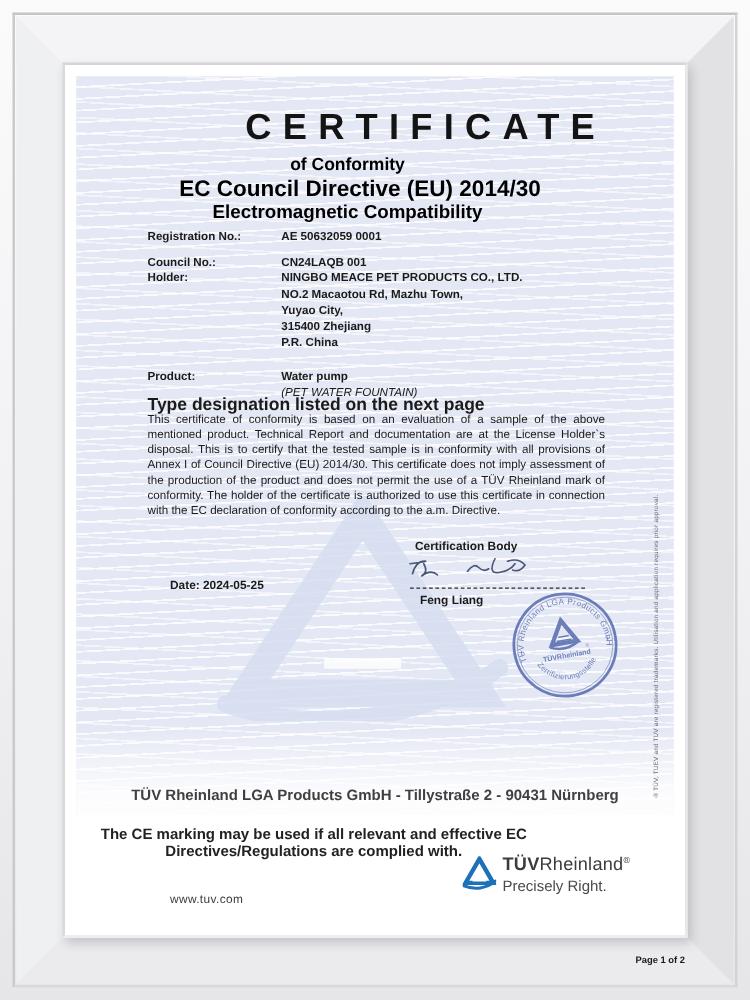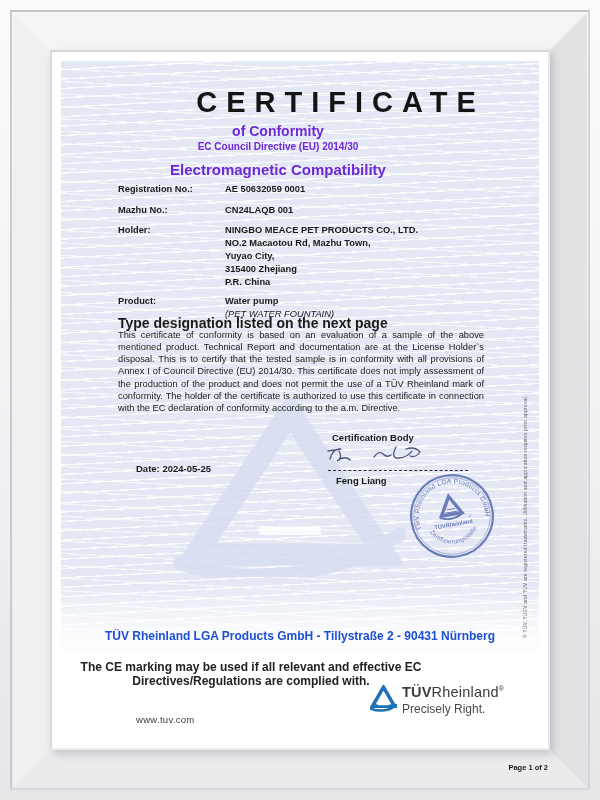--- a/index.html
+++ b/index.html
@@ -23,23 +23,23 @@
         background-image:
           repeating-linear-gradient(177deg, rgba(255,255,255,0) 0px, rgba(255,255,255,0) 8px, rgba(255,255,255,.8) 8px, rgba(255,255,255,.8) 9.4px),
           repeating-linear-gradient(3deg, rgba(255,255,255,0) 0px, rgba(255,255,255,0) 11px, rgba(255,255,255,.55) 11px, rgba(255,255,255,.55) 12.4px);}
   .pattern-fade{position:absolute;left:0;right:0;bottom:0;height:70px;
         background:linear-gradient(to bottom, rgba(255,255,255,0), rgba(255,255,255,.85) 75%, #fdfdfe);}
   .watermark{position:absolute;left:118px;top:345px;opacity:.8;}
   
   .abs{position:absolute;}
   .title{left:0;width:568px;top:34px;text-align:center;font-size:29px;
          font-weight:600;letter-spacing:9px;text-indent:9px;color:#141414;}
-  .sub{left:0;width:452px;text-align:center;font-weight:700;color:#6d28d9;}
+  .sub{left:0;width:452px;text-align:center;font-weight:700;color:#000000;}
   .sub1{top:71px;font-size:14px;}
-  .sub2{top:89px;font-size:10px;}
+  .sub2{top:89px;font-size:18px;padding-left:10px;}
   .sub3{top:109px;font-size:15px;}
   .row{left:66px;display:flex;align-items:flex-start;font-size:9.3px;line-height:13.1px;}
   .lbl{flex:0 0 107px;font-weight:700;}
   .val{font-weight:700;}
   .val-italic{font-style:italic;font-weight:400;}
   .type-note{left:66px;top:263px;font-size:14px;font-weight:700;}
   .body-text{left:66px;top:277px;width:366px;font-size:9.3px;line-height:12.15px;
              text-align:justify;}
   .cert-heading{left:280px;top:380px;font-size:9.5px;font-weight:700;}
   .signature{left:270px;top:389px;}
@@ -47,21 +47,21 @@
             border-bottom:1.4px dashed #2b2b2b;}
   .signatory{left:284px;top:423px;font-size:9.5px;font-weight:700;}
   .date-line{left:64px;top:411px;font-size:9.5px;font-weight:700;padding-left:20px;}
   .stamp{left:357px;top:421px;width:86px;height:86px;opacity:.82;
          transform:rotate(-10deg);}
   .side-note{left:470px;top:586px;width:236px;font-size:5px;color:#6a6a70;
              letter-spacing:.2px;transform:rotate(-90deg);transform-origin:0 0;
              white-space:nowrap;}
   
   .address{left:0;width:496px;top:577px;text-align:center;font-size:12px;
-           font-weight:700;color:#1d4ed8;}
+           font-weight:700;color:#404040;}
   .ce-note{left:0;width:398px;top:608px;text-align:center;font-size:12px;
            font-weight:700;color:#222;}
   .website{left:84px;top:662px;font-size:9.5px;color:#3b3b3b;letter-spacing:.3px;}
   .logo{left:318px;top:633px;display:flex;align-items:flex-start;}
   .logo-text{margin-left:5px;line-height:1;}
   .brand{font-size:14.5px;color:#3c3c3e;letter-spacing:.2px;}
   .brand .b{font-weight:700;margin-top:24px;}
   .brand sup{font-size:7px;vertical-align:6px;}
   .tagline{font-size:12px;color:#4a4a4c;margin-top:3px;}
   .page-num{left:0;width:496px;top:681px;text-align:right;font-size:7.5px;font-weight:700;margin-top:30px;}
@@ -89,24 +89,24 @@
     <div class="abs title">CERTIFICATE</div>
     <div class="abs sub sub1">of Conformity</div>
     <div class="abs sub sub2">EC Council Directive (EU) 2014/30</div>
     <div class="abs sub sub3">Electromagnetic Compatibility</div>
 
     <div class="abs row" style="top:131px">
       <span class="lbl">Registration No.:</span>
       <span class="val">AE 50632059 0001</span>
     </div>
     <div class="abs row" style="top:152px">
-      <span class="lbl">Mazhu No.:</span>
+      <span class="lbl">Council No.:</span>
       <span class="val">CN24LAQB 001</span>
     </div>
-    <div class="abs row" style="top:172px">
+    <div class="abs row" style="top:164px">
       <span class="lbl">Holder:</span>
       <span class="val">
         <div>NINGBO MEACE PET PRODUCTS CO., LTD.</div>
         <div>NO.2 Macaotou Rd, Mazhu Town,</div>
         <div>Yuyao City,</div>
         <div>315400 Zhejiang</div>
         <div>P.R. China</div>
       </span>
     </div>
     <div class="abs row" style="top:243px">

